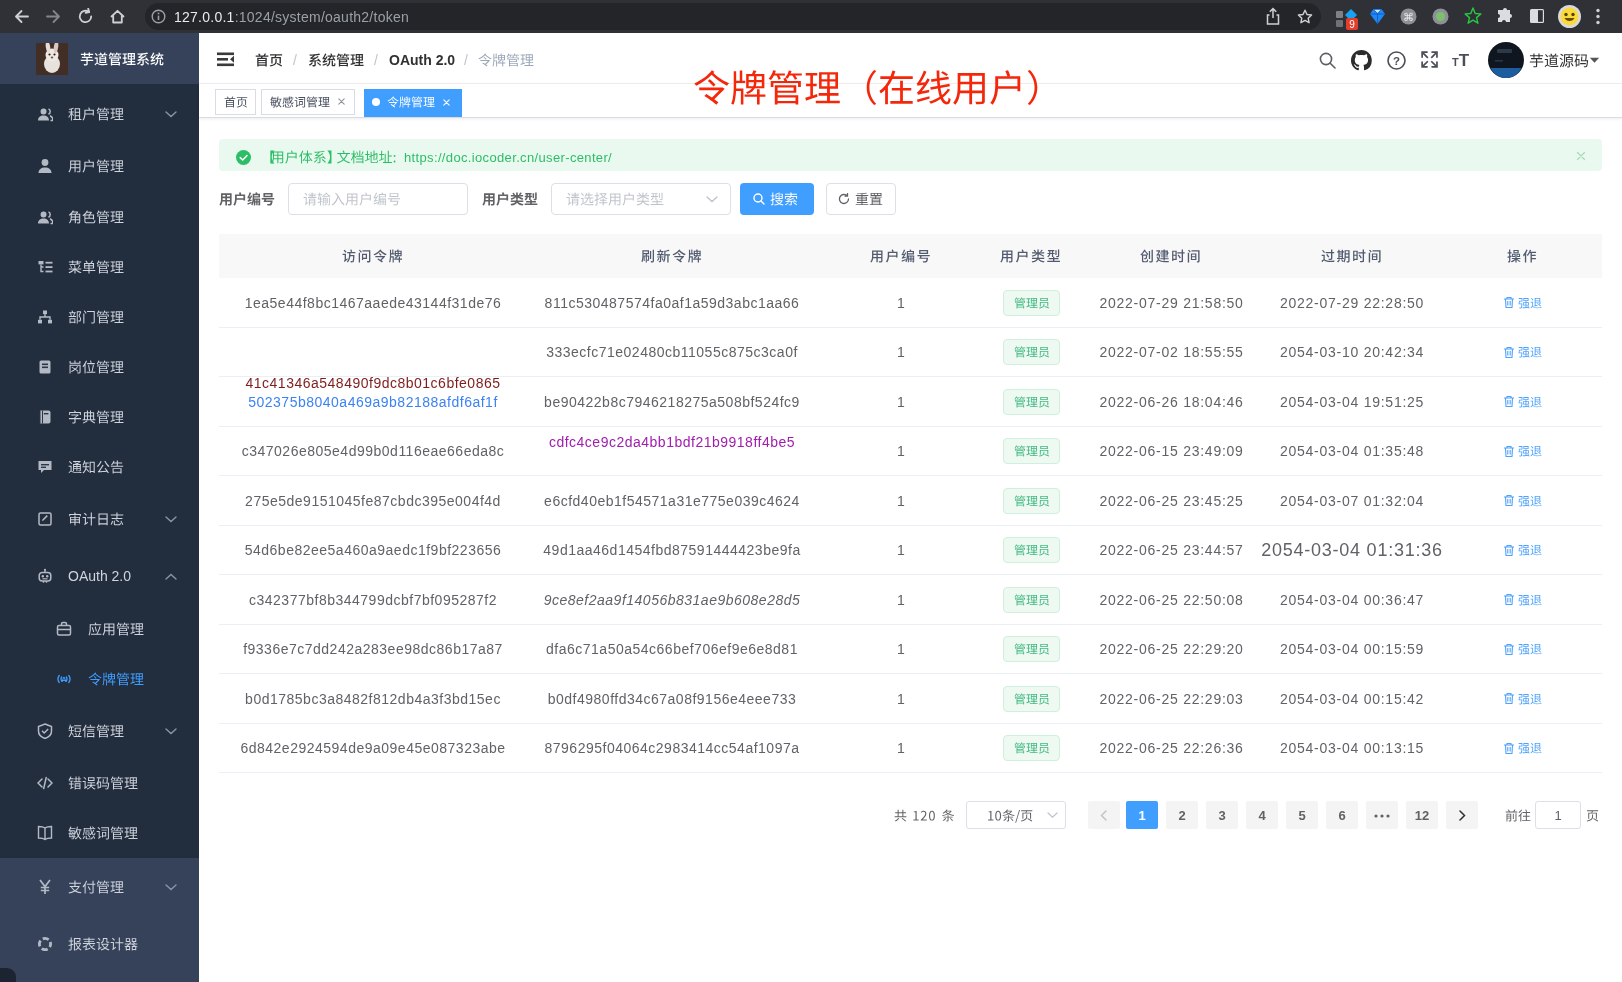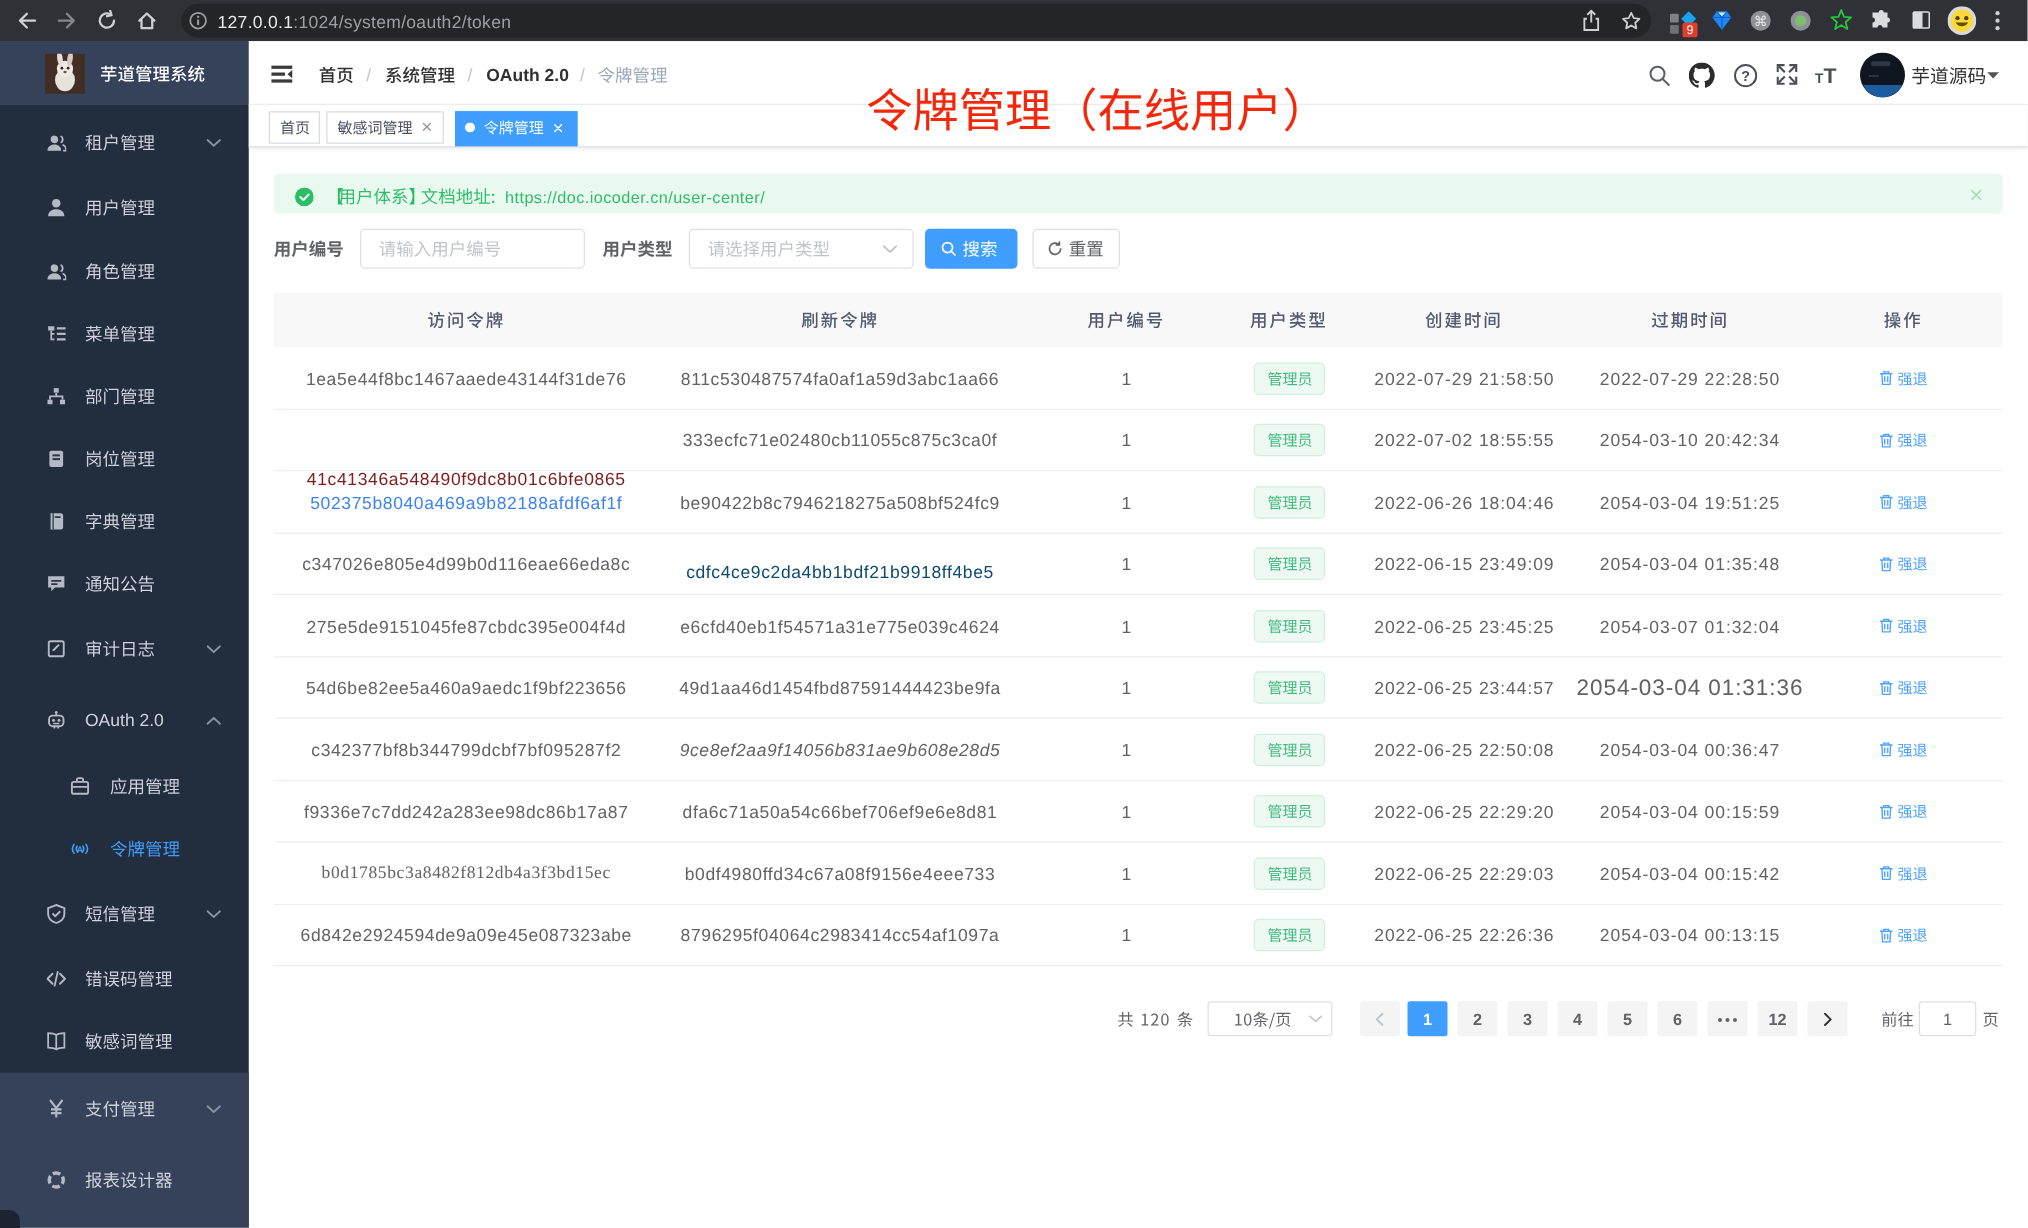--- a/index.html
+++ b/index.html
@@ -679,21 +679,21 @@
 <div style="position:absolute;top:391.8px;font-size:14px;line-height:20px;color:#606266;white-space:pre;letter-spacing:0.75px;left:1352px;transform:translateX(-50%);">2054-03-04 19:51:25</div>
 <svg style="position:absolute;left:1503px;top:395.25px;" width="12" height="13" viewBox="0 0 12 13">
     <path d="M1 3 h10 M4 3 V1.5 h4 V3 M2.5 3 l0.5 8.5 h6 L9.5 3 M4.8 5 v4.5 M7.2 5 v4.5" stroke="#4da2fc" stroke-width="1.1" fill="none"></path>
   </svg>
 <svg class="t" style="left:1518px;top:395.8px;" width="24.0" height="12" viewBox="0 -880 2000 1000" fill="#4da2fc">
     <use href="#g106"></use>
     <use href="#g107" x="1000"></use>
   </svg>
 <div style="position:absolute;left:219px;top:425.5px;width:1383px;height:1px;background:#ebeef5;"></div>
 <div style="position:absolute;top:441.2px;font-size:14px;line-height:20px;color:#606266;white-space:pre;letter-spacing:0.5px;left:373px;transform:translateX(-50%);">c347026e805e4d99b0d116eae66eda8c</div>
-<div style="position:absolute;top:447px;font-size:14px;line-height:20px;color:#0c4a6e;white-space:pre;letter-spacing:0.5px;left:672px;transform:translateX(-50%);">cdfc4ce9c2da4bb1bdf21b9918ff4be5</div>
+<div style="position:absolute;top:432px;font-size:14px;line-height:20px;color:#a21caf;white-space:pre;letter-spacing:0.5px;left:672px;transform:translateX(-50%);">cdfc4ce9c2da4bb1bdf21b9918ff4be5</div>
 <div style="position:absolute;top:441.2px;font-size:14px;line-height:20px;color:#606266;white-space:pre;left:901px;transform:translateX(-50%);">1</div>
 <div style="position:absolute;left:1003.0px;top:438.2px;width:57px;height:26px;background:#edf9f1;border:1px solid #d0f0de;border-radius:4px;box-sizing:border-box;"></div>
 <svg class="t" style="left:1013.5px;top:445.2px;" width="36.0" height="12" viewBox="0 -880 3000 1000" fill="#42b983">
     <use href="#g8"></use>
     <use href="#g9" x="1000"></use>
     <use href="#g105" x="2000"></use>
   </svg>
 <div style="position:absolute;top:441.2px;font-size:14px;line-height:20px;color:#606266;white-space:pre;letter-spacing:0.75px;left:1171.5px;transform:translateX(-50%);">2022-06-15 23:49:09</div>
 <div style="position:absolute;top:441.2px;font-size:14px;line-height:20px;color:#606266;white-space:pre;letter-spacing:0.75px;left:1352px;transform:translateX(-50%);">2054-03-04 01:35:48</div>
 <svg style="position:absolute;left:1503px;top:444.75px;" width="12" height="13" viewBox="0 0 12 13">
@@ -773,21 +773,21 @@
 <div style="position:absolute;top:639.2px;font-size:14px;line-height:20px;color:#606266;white-space:pre;letter-spacing:0.75px;left:1171.5px;transform:translateX(-50%);">2022-06-25 22:29:20</div>
 <div style="position:absolute;top:639.2px;font-size:14px;line-height:20px;color:#606266;white-space:pre;letter-spacing:0.75px;left:1352px;transform:translateX(-50%);">2054-03-04 00:15:59</div>
 <svg style="position:absolute;left:1503px;top:642.75px;" width="12" height="13" viewBox="0 0 12 13">
     <path d="M1 3 h10 M4 3 V1.5 h4 V3 M2.5 3 l0.5 8.5 h6 L9.5 3 M4.8 5 v4.5 M7.2 5 v4.5" stroke="#4da2fc" stroke-width="1.1" fill="none"></path>
   </svg>
 <svg class="t" style="left:1518px;top:643.2px;" width="24.0" height="12" viewBox="0 -880 2000 1000" fill="#4da2fc">
     <use href="#g106"></use>
     <use href="#g107" x="1000"></use>
   </svg>
 <div style="position:absolute;left:219px;top:673.0px;width:1383px;height:1px;background:#ebeef5;"></div>
-<div style="position:absolute;top:688.8px;font-size:14px;line-height:20px;color:#606266;white-space:pre;letter-spacing:0.5px;left:373px;transform:translateX(-50%);font-family:Liberation Serif, serif;">b0d1785bc3a8482f812db4a3f3bd15ec</div>
+<div style="position:absolute;top:688.8px;font-size:14px;line-height:20px;color:#606266;white-space:pre;letter-spacing:0.5px;left:373px;transform:translateX(-50%);">b0d1785bc3a8482f812db4a3f3bd15ec</div>
 <div style="position:absolute;top:688.8px;font-size:14px;line-height:20px;color:#606266;white-space:pre;letter-spacing:0.5px;left:672px;transform:translateX(-50%);">b0df4980ffd34c67a08f9156e4eee733</div>
 <div style="position:absolute;top:688.8px;font-size:14px;line-height:20px;color:#606266;white-space:pre;left:901px;transform:translateX(-50%);">1</div>
 <div style="position:absolute;left:1003.0px;top:685.8px;width:57px;height:26px;background:#edf9f1;border:1px solid #d0f0de;border-radius:4px;box-sizing:border-box;"></div>
 <svg class="t" style="left:1013.5px;top:692.8px;" width="36.0" height="12" viewBox="0 -880 3000 1000" fill="#42b983">
     <use href="#g8"></use>
     <use href="#g9" x="1000"></use>
     <use href="#g105" x="2000"></use>
   </svg>
 <div style="position:absolute;top:688.8px;font-size:14px;line-height:20px;color:#606266;white-space:pre;letter-spacing:0.75px;left:1171.5px;transform:translateX(-50%);">2022-06-25 22:29:03</div>
 <div style="position:absolute;top:688.8px;font-size:14px;line-height:20px;color:#606266;white-space:pre;letter-spacing:0.75px;left:1352px;transform:translateX(-50%);">2054-03-04 00:15:42</div>

